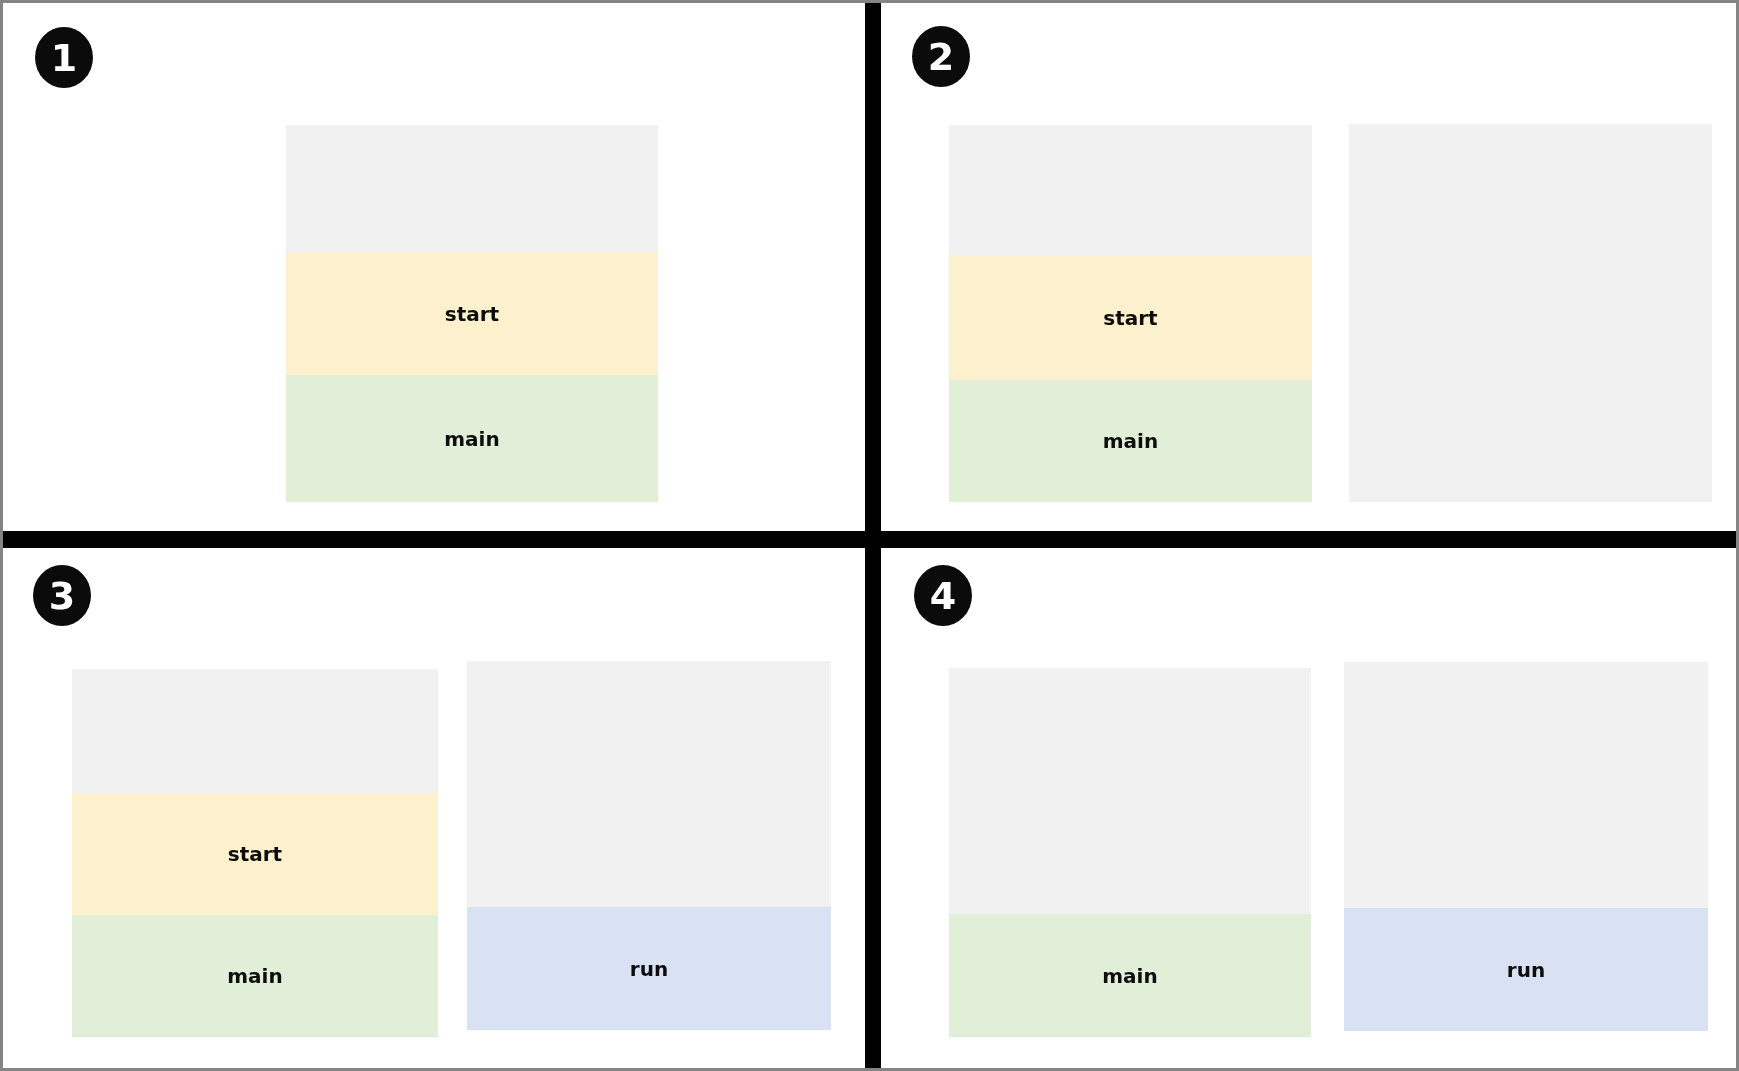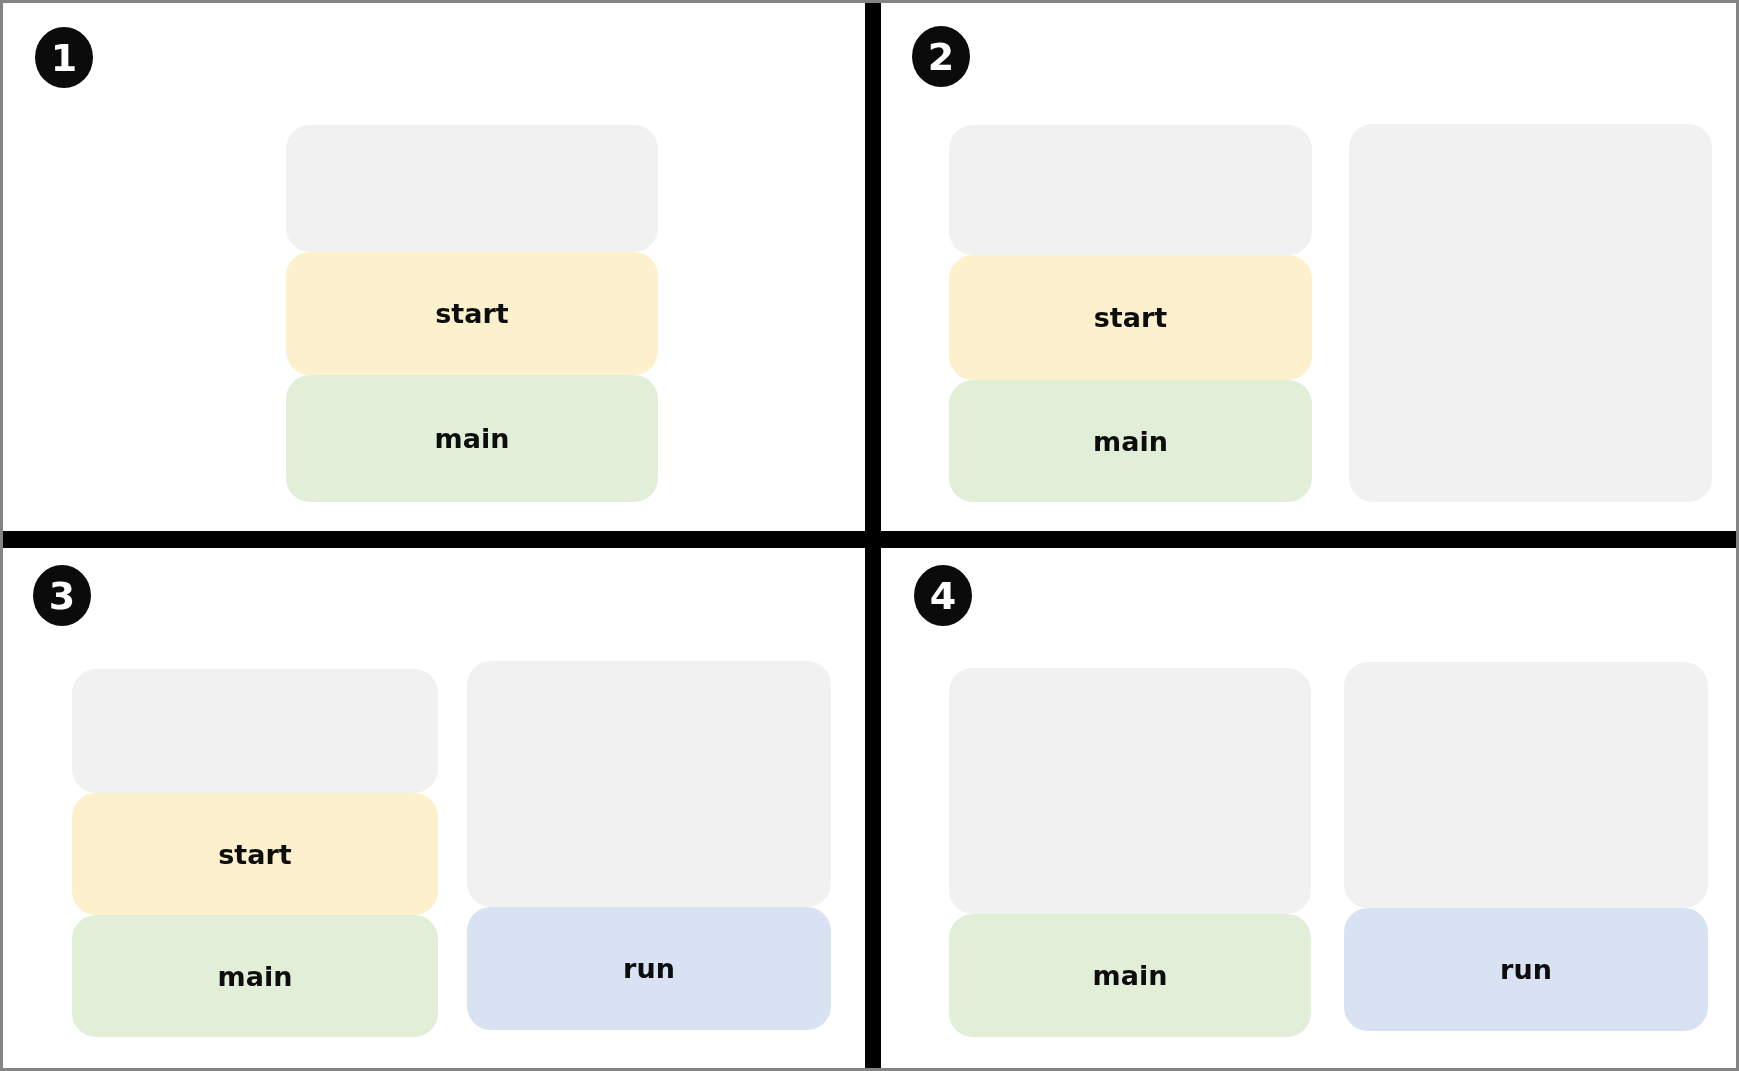--- a/index.html
+++ b/index.html
@@ -20,21 +20,21 @@
     width:58px;height:61px;
     border-radius:50%;
     display:flex;align-items:center;justify-content:center;
     font-weight:bold;font-size:38px;line-height:1;
     letter-spacing:0;
   }
   .stack{position:absolute;}
   .seg{
     width:100%;
     display:flex;align-items:center;justify-content:center;
-    font-weight:bold;font-size:27px;color:#0d0d0d;border-radius:24px;
+    font-weight:bold;font-size:20px;color:#0d0d0d;
   }
 </style>
 </head>
 <body>
 
 <div class="figure">
   <div class="divider v"></div>
   <div class="divider h"></div>
   <div id="panels-layer">
       <div class="badge" style="left: 32px; top: 24px; background: rgb(11, 11, 11); color: rgb(255, 255, 255);">1</div>

